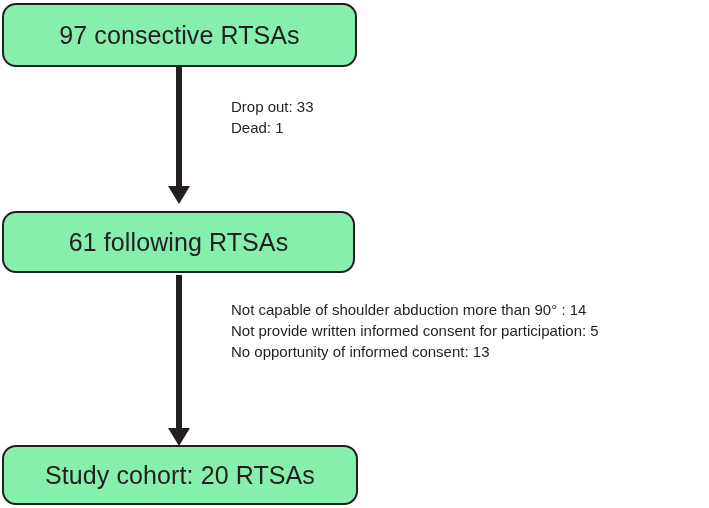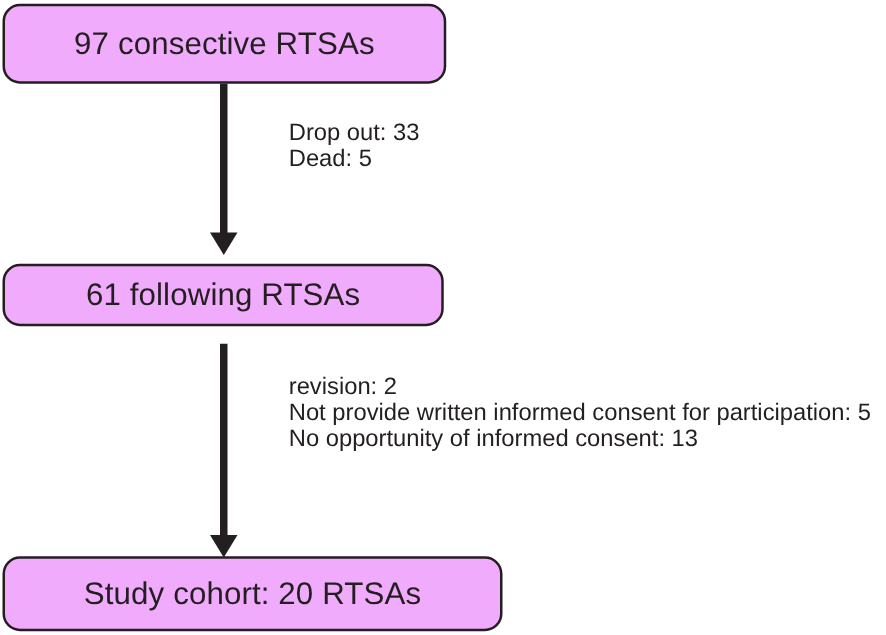--- a/index.html
+++ b/index.html
@@ -18,36 +18,36 @@
     background: #ffffff;
     overflow: hidden;
   }
 
   
   .node {
     position: absolute;
     box-sizing: border-box;
     border: 2.5px solid #231f20;
     border-radius: 14px;
-    background: #f0abfc;
+    background: #86efac;
     display: flex;
     align-items: center;
     justify-content: center;
   }
   .node-label {
     font-size: 25px;
     line-height: 1;
     color: #231f20;
     letter-spacing: 0.1px;
     white-space: nowrap;
   }
 
   #node-top    { left: 2px;  top: 3px;   width: 355px; height: 64px; }
-  #node-mid    { left: 2px;  top: 211px; width: 353px; height: 50px; }
-  #node-bottom { left: 2px;  top: 445px; width: 400px; height: 60px; }
+  #node-mid    { left: 2px;  top: 211px; width: 353px; height: 62px; }
+  #node-bottom { left: 2px;  top: 445px; width: 356px; height: 60px; }
 
   
   .arrow {
     position: absolute;
     width: 24px;
   }
   .arrow .shaft {
     position: absolute;
     left: 50%;
     top: 0;
@@ -68,21 +68,21 @@
   }
 
   #arrow-1 { left: 167px; top: 67px;  height: 137px; }
   #arrow-1 .shaft { height: 121px; }
   #arrow-2 { left: 167px; top: 275px; height: 171px; }
   #arrow-2 .shaft { height: 155px; }
 
   
   .annotation {
     position: absolute;
-    font-size: 19px;
+    font-size: 15px;
     line-height: 21px;
     color: #231f20;
     white-space: nowrap;
   }
   #annotation-1 { left: 231px; top: 96px; }
   #annotation-2 { left: 231px; top: 299px; }
   .annotation-line { display: block; }
 </style>
 </head>
 <body>
@@ -93,34 +93,34 @@
     <span class="node-label">97 consective RTSAs</span>
   </div>
 
   <div class="arrow" id="arrow-1">
     <div class="shaft"></div>
     <div class="head"></div>
   </div>
 
   <div class="annotation" id="annotation-1">
     <span class="annotation-line">Drop out: 33</span>
-    <span class="annotation-line">Dead: 5</span>
+    <span class="annotation-line">Dead: 1</span>
   </div>
 
   <div class="node" id="node-mid">
     <span class="node-label">61 following RTSAs</span>
   </div>
 
   <div class="arrow" id="arrow-2">
     <div class="shaft"></div>
     <div class="head"></div>
   </div>
 
   <div class="annotation" id="annotation-2">
-    <span class="annotation-line">revision: 2</span>
+    <span class="annotation-line">Not capable of shoulder abduction more than 90°  : 14</span>
     <span class="annotation-line">Not provide written informed consent for participation: 5</span>
     <span class="annotation-line">No opportunity of informed consent: 13</span>
   </div>
 
   <div class="node" id="node-bottom">
     <span class="node-label">Study cohort: 20 RTSAs</span>
   </div>
 
 </div>
 

